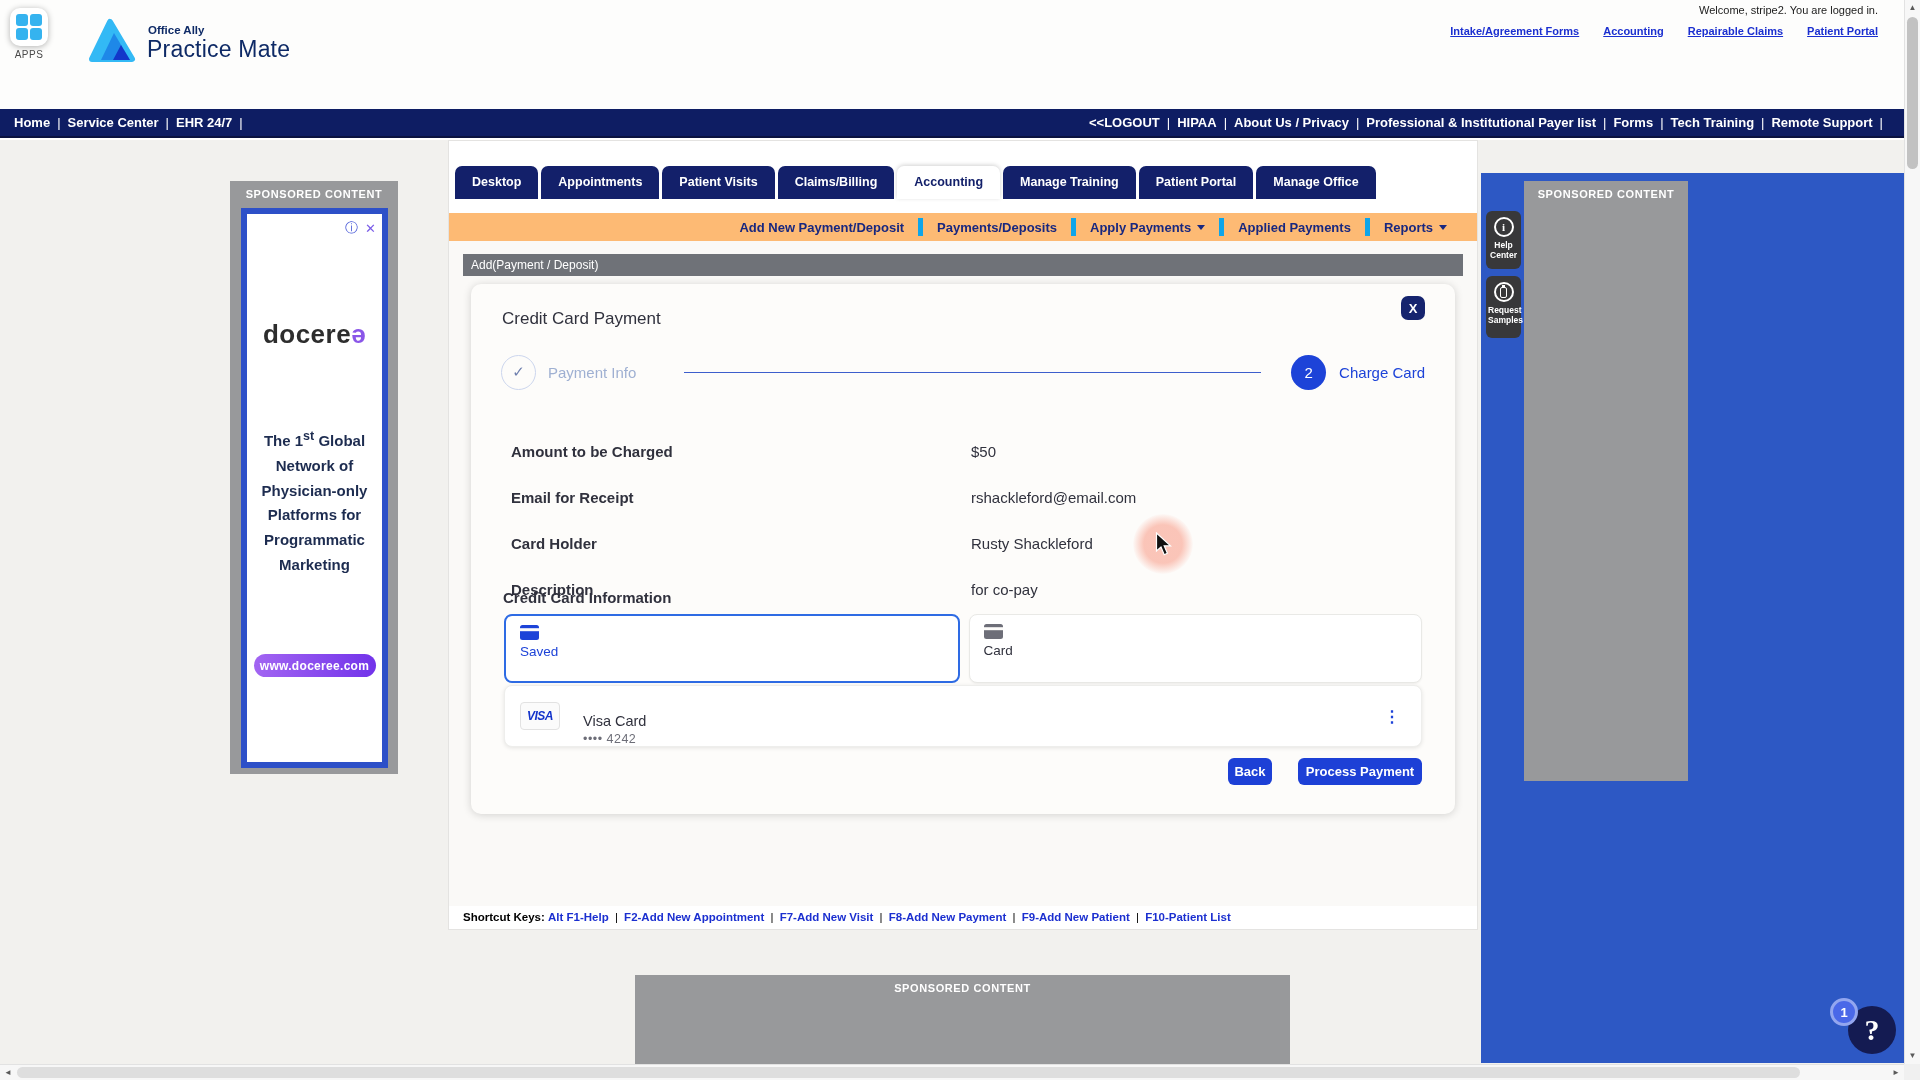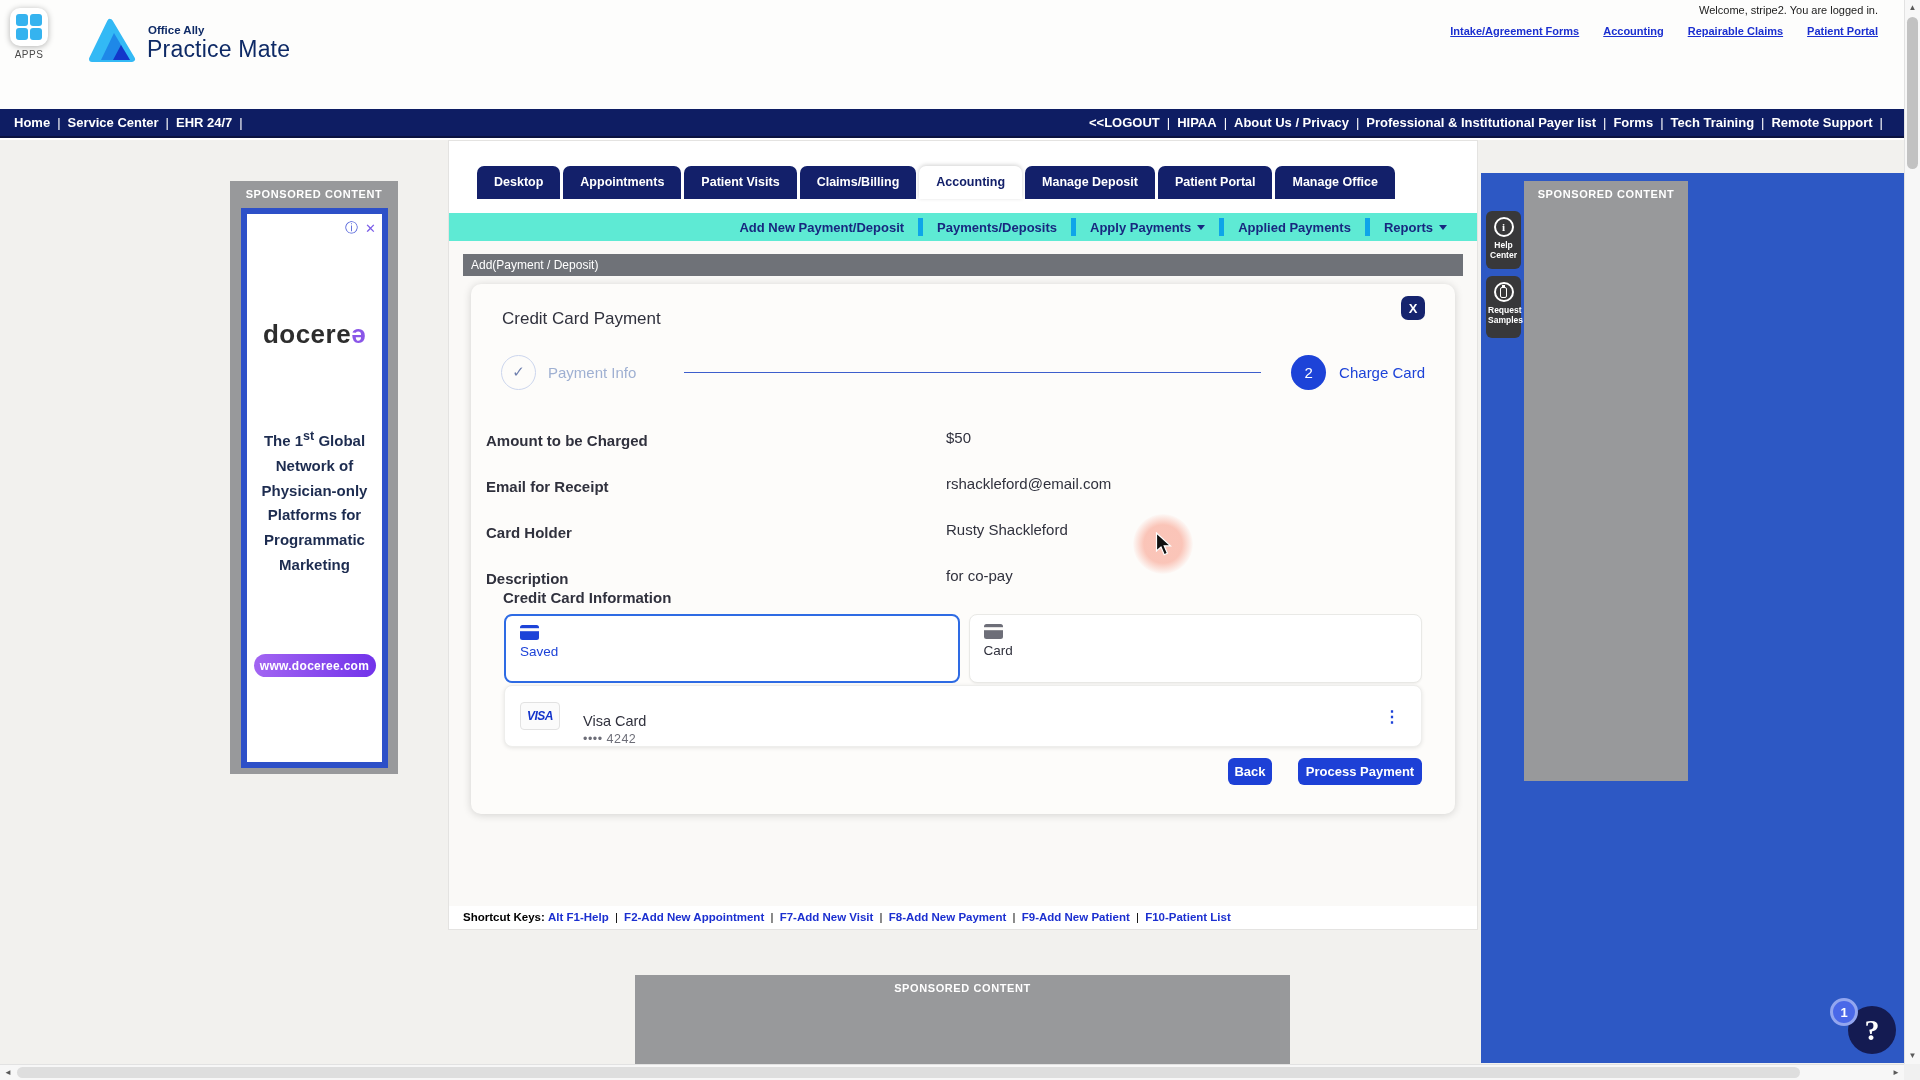--- a/index.html
+++ b/index.html
@@ -70,26 +70,26 @@
               display:flex; align-items:center; justify-content:center; cursor:pointer; z-index:5; }
   .chat-q { color:#fff; font-size:30px; font-weight:bold; font-family:"Liberation Serif",serif; }
   .chat-badge { position:absolute; top:858px; left:1830px; width:28px; height:28px; border-radius:50%;
                 background:#4a68e8; border:3px solid #93a6ef; color:#fff; font-size:13px; font-weight:bold;
                 display:flex; align-items:center; justify-content:center; z-index:6; }
 
   
   .main { position:absolute; top:0px; left:448px; width:1030px; height:790px; background:#fff; border:1px solid #e4e3e1; }
   .main-lower { position:absolute; top:100px; left:0; right:0; bottom:23px; background:#faf9f7; }
 
-  .tabs { position:absolute; top:25px; left:6px; display:flex; gap:3px;margin-left:22px; }
+  .tabs { position:absolute; top:25px; left:6px; display:flex; gap:3px; }
   .tab { height:33px; line-height:33px; padding:0 17px; background:#13206a; color:#fff; font-size:12.5px; font-weight:bold;
          border-radius:7px 7px 0 0; cursor:pointer; white-space:nowrap; }
   .tab.active { background:#fff; color:#13206a; box-shadow:0 -1px 4px rgba(0,0,0,.18); }
 
-  .menubar { position:absolute; top:72px; left:0; right:0; height:28px; background:#5eead4;
+  .menubar { position:absolute; top:72px; left:0; right:0; height:28px; background:#fdba74;
              display:flex; justify-content:flex-end; align-items:center; padding-right:16px; }
   .menu-item { display:flex; align-items:center; gap:6px; padding:0 14px; height:18px; font-size:13px; font-weight:bold;
                color:#18277f; cursor:pointer; border-left:5px solid #0ea5e9; white-space:nowrap; }
   .menu-item:first-child { border-left:none; }
   .caret { width:0; height:0; border-left:4px solid transparent; border-right:4px solid transparent; border-top:5px solid #18277f; }
 
   .paneltitle { position:absolute; top:113px; left:14px; right:14px; height:22px; background:#6f7278; color:#fff;
                 font-size:12px; line-height:22px; padding-left:8px; }
 
   .modal { position:absolute; top:143px; left:22px; right:22px; height:530px; background:#fdfcfa; border-radius:10px;
@@ -101,21 +101,21 @@
   .steps { position:absolute; top:68px; left:0; right:0; display:flex; align-items:center; padding:0 30px; height:40px; }
   .step-circle { width:35px; height:35px; border-radius:50%; flex:0 0 35px;
                  display:flex; align-items:center; justify-content:center; }
   .step-circle.done { border:1.5px solid #ccd6ee; color:#6e7fae; font-size:15px; background:transparent; }
   .step-circle.current { background:#1d43d8; color:#fff; font-size:15px; font-weight:500; }
   .step-label1 { margin-left:12px; font-size:15px; font-weight:500; color:#9fb0d2; white-space:nowrap; }
   .step-label2 { margin-left:13px; font-size:15px; font-weight:500; color:#1d43d8; white-space:nowrap; }
   .step-line { flex:1; height:1px; background:#3d5ecc; margin:0 30px 0 48px; }
 
   .fields { position:absolute; top:130px; left:0; right:0; }
-  .field-row { display:flex; align-items:center; height:46px; padding-left:15px; }
+  .field-row { display:flex; align-items:flex-end; height:46px; padding-left:40px; }
   .field-label { flex:0 0 460px; font-size:15px; font-weight:600; color:#30313d; padding-top:7px; }
   .field-value { font-size:15px; color:#30313d; }
 
   .cc-section-title { position:absolute; top:305px; left:32px; font-size:15px; font-weight:600; color:#30313d; }
   .cc-options { position:absolute; top:330px; left:33px; right:33px; display:flex; gap:9px; }
   .cc-opt { flex:1; height:69px; border-radius:8px; background:#fff; padding:9px 14px; cursor:pointer;
             display:flex; flex-direction:column; gap:4px; border:1px solid #e9e9e6; box-shadow:0 1px 2px rgba(0,0,0,.05); }
   .cc-opt.selected { border:2px solid #2e6be4; box-shadow:none; }
   .cc-opt .opt-label { font-size:13.5px; font-weight:500; color:#30313d; }
   .cc-opt.selected .opt-label { color:#1d43d8; }
@@ -265,21 +265,21 @@
 
     <div class="main">
       <div class="main-lower"></div>
 
       <div class="tabs">
         <div class="tab">Desktop</div>
         <div class="tab">Appointments</div>
         <div class="tab">Patient Visits</div>
         <div class="tab">Claims/Billing</div>
         <div class="tab active">Accounting</div>
-        <div class="tab">Manage Deposit</div>
+        <div class="tab">Manage Training</div>
         <div class="tab">Patient Portal</div>
         <div class="tab">Manage Office</div>
       </div>
 
       <div class="menubar">
         <div class="menu-item">
             <span>Add New Payment/Deposit</span>
           </div>
         <div class="menu-item">
             <span>Payments/Deposits</span>

